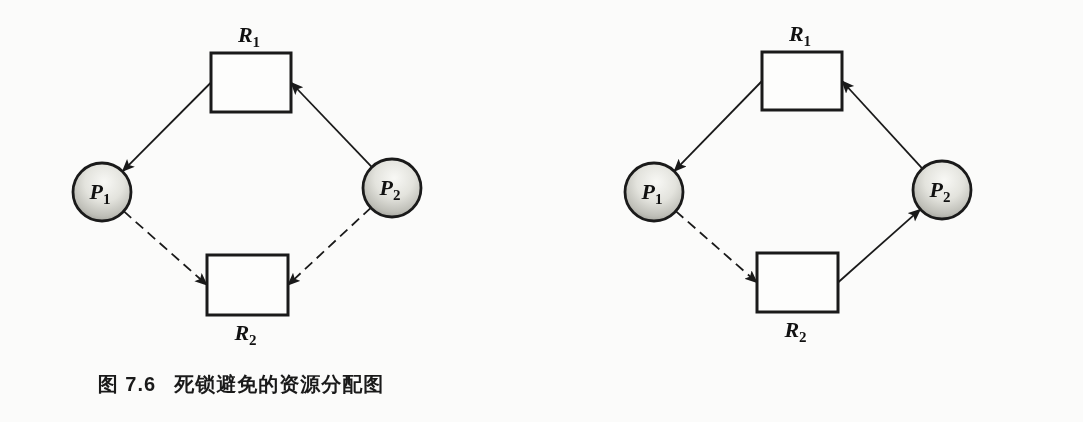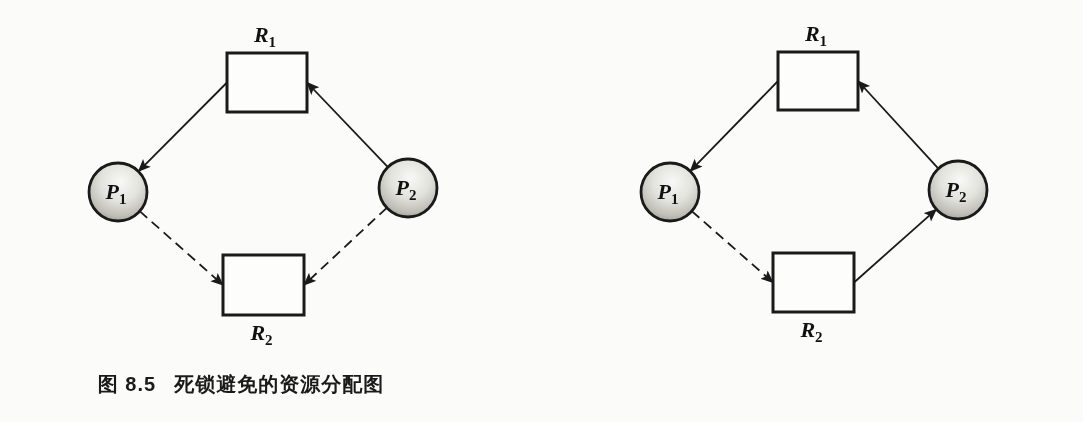--- a/index.html
+++ b/index.html
@@ -3,21 +3,21 @@
 <meta charset="utf-8">
 <style>
   html,body { margin:0; padding:0; }
   body {
     width:1083px; height:422px;
     background:#fbfbfa;
     font-family:"Liberation Sans", sans-serif;
     overflow:hidden;
   }
   .page { position:relative; width:1083px; height:422px; }
-  .figure { position:absolute; top:0;padding-left:16px; }
+  .figure { position:absolute; top:0; }
   .figure.left  { left:0;     width:541px; }
   .figure.right { left:541px; width:542px; }
   .fig-svg { display:block; }
 
   .edge { stroke:#1a1a1a; stroke-width:1.8; fill:none; }
   .edge.dashed { stroke-dasharray:10 6; }
 
   .node-rect { fill:#fdfdfc; stroke:#1a1a1a; stroke-width:3px; }
   .node-circle { stroke:#1a1a1a; stroke-width:2.8px; }
 
@@ -99,17 +99,17 @@
         <circle cx="113" cy="192" r="29" fill="url(#sphere-grad-1)" class="node-circle"></circle>
         <text x="111" y="199" class="node-label"><tspan>P</tspan><tspan class="sub" dy="5">1</tspan></text>
         <circle cx="401" cy="190" r="29" fill="url(#sphere-grad-1)" class="node-circle"></circle>
         <text x="399" y="197" class="node-label"><tspan>P</tspan><tspan class="sub" dy="5">2</tspan></text>
         <rect x="216" y="253" width="81" height="59" class="node-rect"></rect>
         <text x="254.5" y="337" class="node-label"><tspan>R</tspan><tspan class="sub" dy="5">2</tspan></text>
       </svg>
   </div>
 
   <div class="caption caption-left">
-    <span>图 8.5</span><span class="cap-gap"></span><span>死锁避免的资源分配图</span>
+    <span>图 7.6</span><span class="cap-gap"></span><span>死锁避免的资源分配图</span>
   </div>
 
 
 </div>
 
 </body></html>

